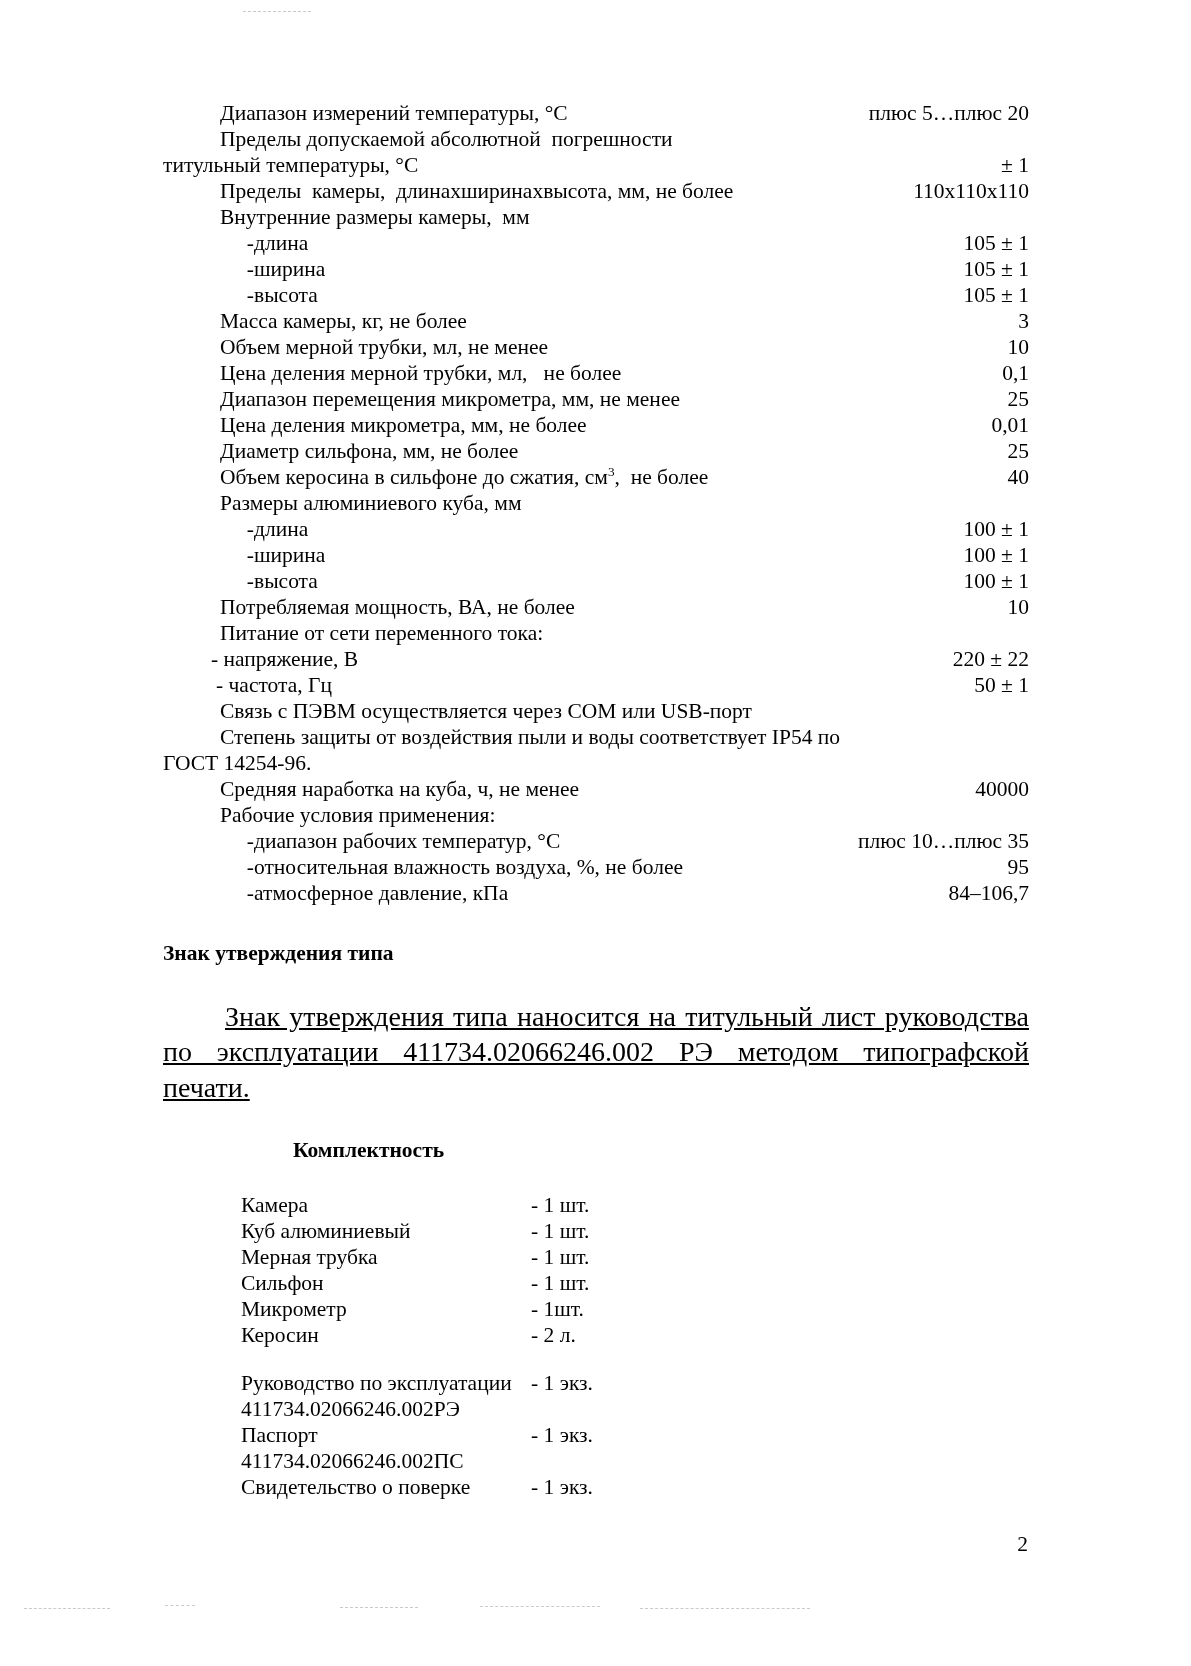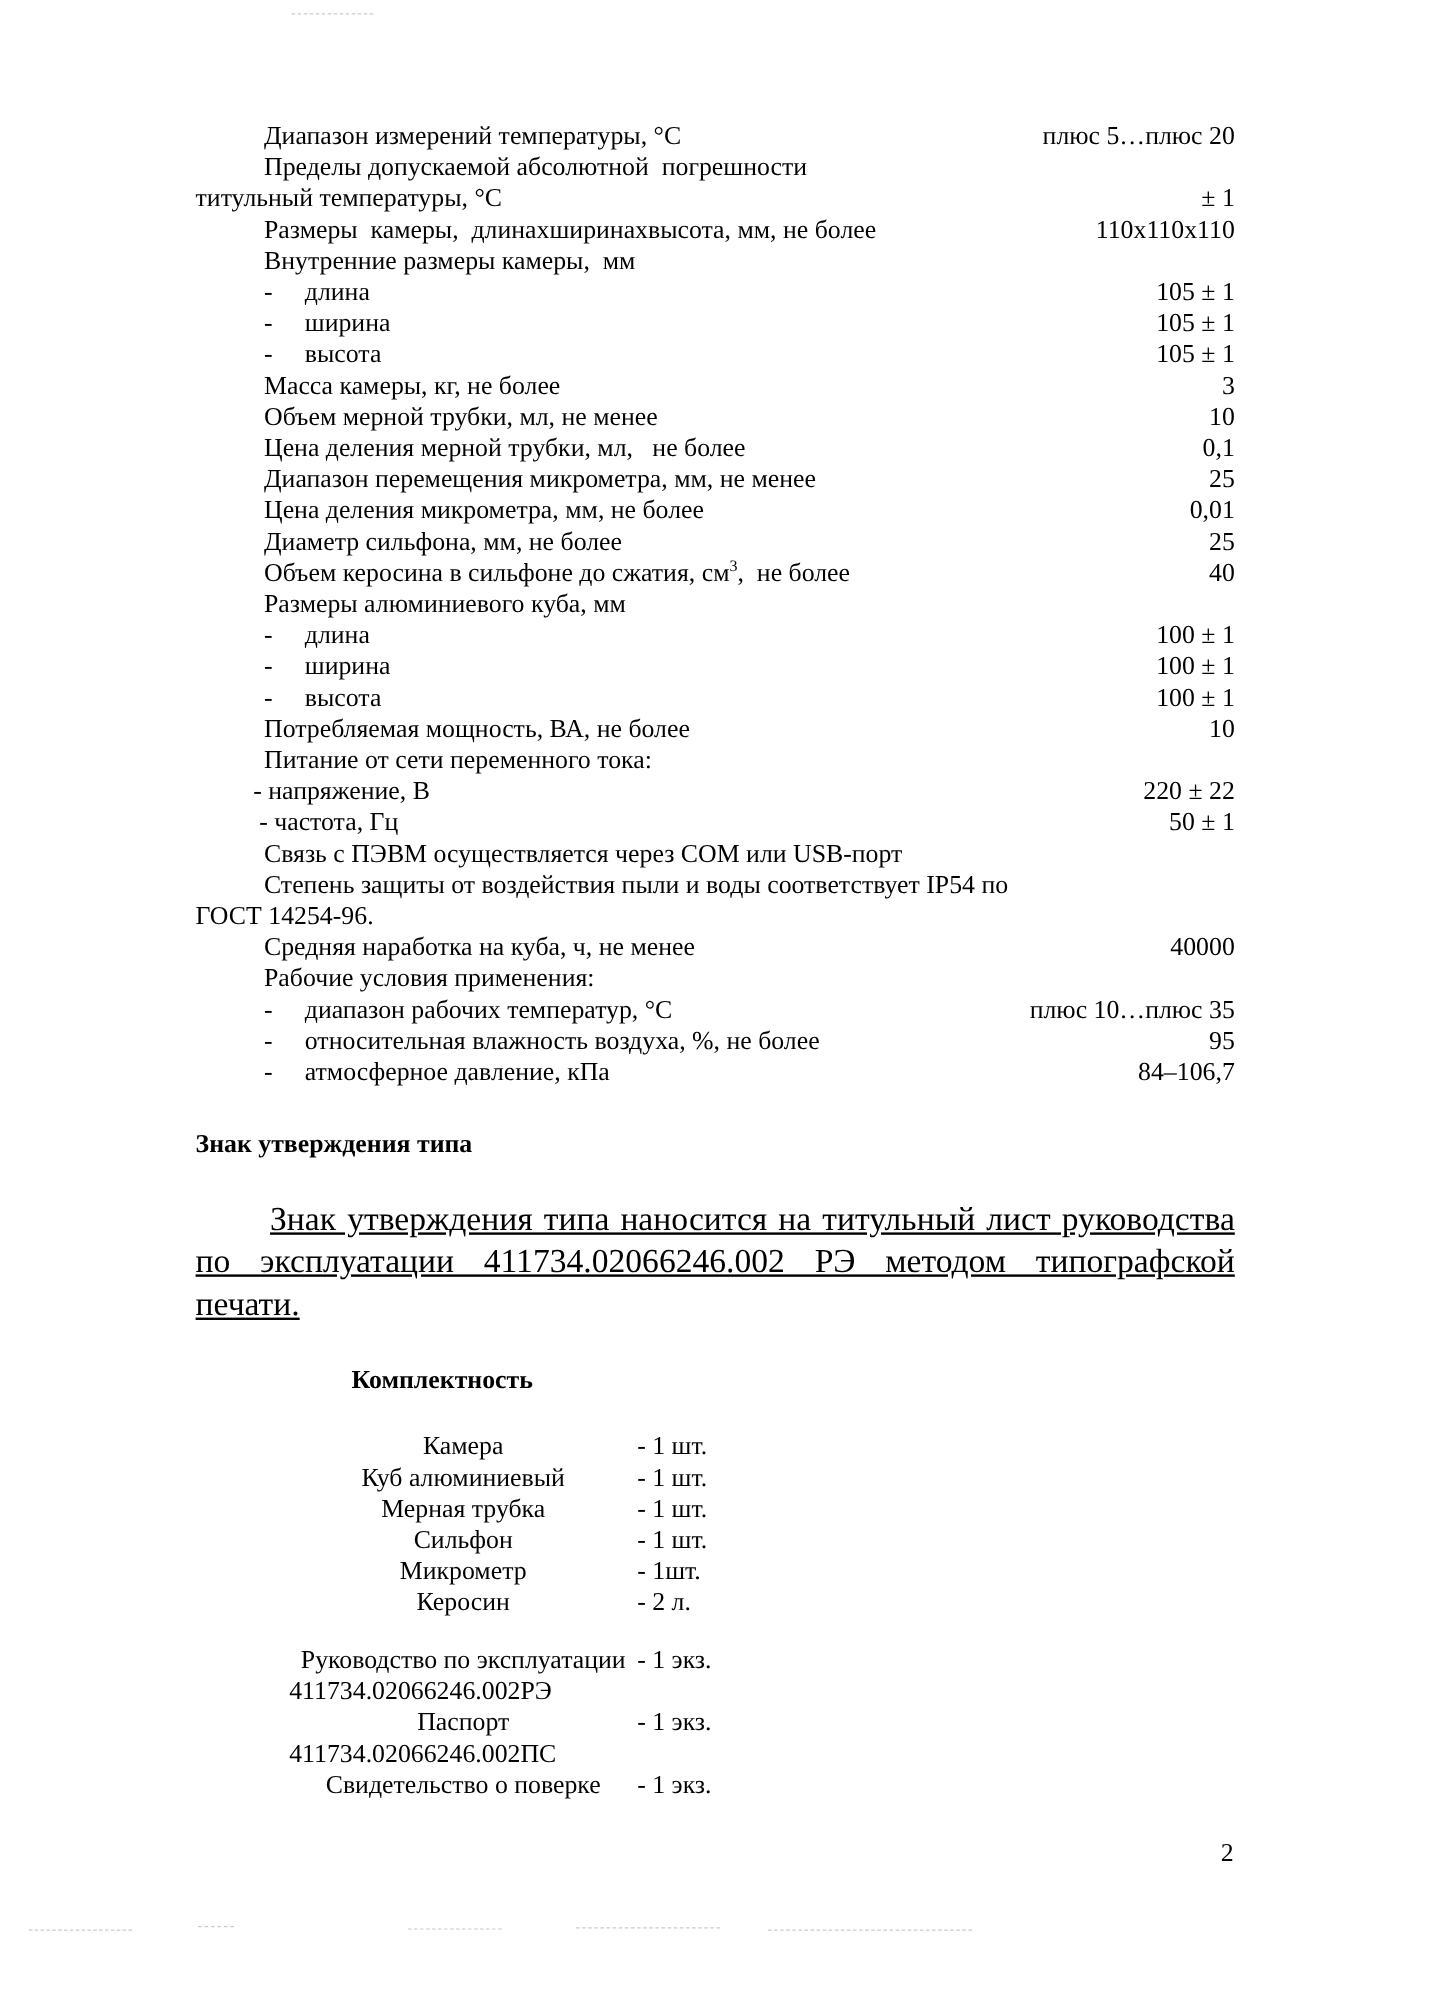--- a/index.html
+++ b/index.html
@@ -69,20 +69,21 @@
   
   .spec-row {
     display: flex;
     align-items: baseline;
     justify-content: space-between;
     height: 26px;
   }
   .spec-label {
     white-space: pre;
     padding-left: 57px;
+    text-align: right;
   }
   .spec-label.nohang {
     padding-left: 0;
   }
   .spec-label.dash {
     padding-left: 57px;
   }
   .spec-value {
     white-space: pre;
     text-align: right;
@@ -125,21 +126,20 @@
     font-size: 21.5px;
   }
   .kit-row {
     display: flex;
     height: 26px;
     align-items: baseline;
   }
   .kit-name {
     width: 290px;
     white-space: pre;
-    text-align: center;
   }
   .kit-qty {
     white-space: pre;
   }
   .kit-row.wide .kit-name {
     width: 290px;
   }
   .doc-code {
     white-space: pre;
     height: 26px;
@@ -172,21 +172,21 @@
         <span class="spec-label">Пределы допускаемой абсолютной  погрешности</span>
         <span class="spec-value"></span>
       </div>
 
       <div class="spec-row">
         <span class="spec-label nohang">титульный температуры, °C</span>
         <span class="spec-value">± 1</span>
       </div>
 
       <div class="spec-row">
-        <span class="spec-label">Размеры  камеры,  длинаxширинаxвысота, мм, не более</span>
+        <span class="spec-label">Пределы  камеры,  длинаxширинаxвысота, мм, не более</span>
         <span class="spec-value">110x110x110</span>
       </div>
 
       <div class="spec-row">
         <span class="spec-label">Внутренние размеры камеры,  мм</span>
         <span class="spec-value"></span>
       </div>
 
       <div class="spec-row">
         <span class="spec-label dash"><span class="dash-mark">-</span><span>длина</span></span>

